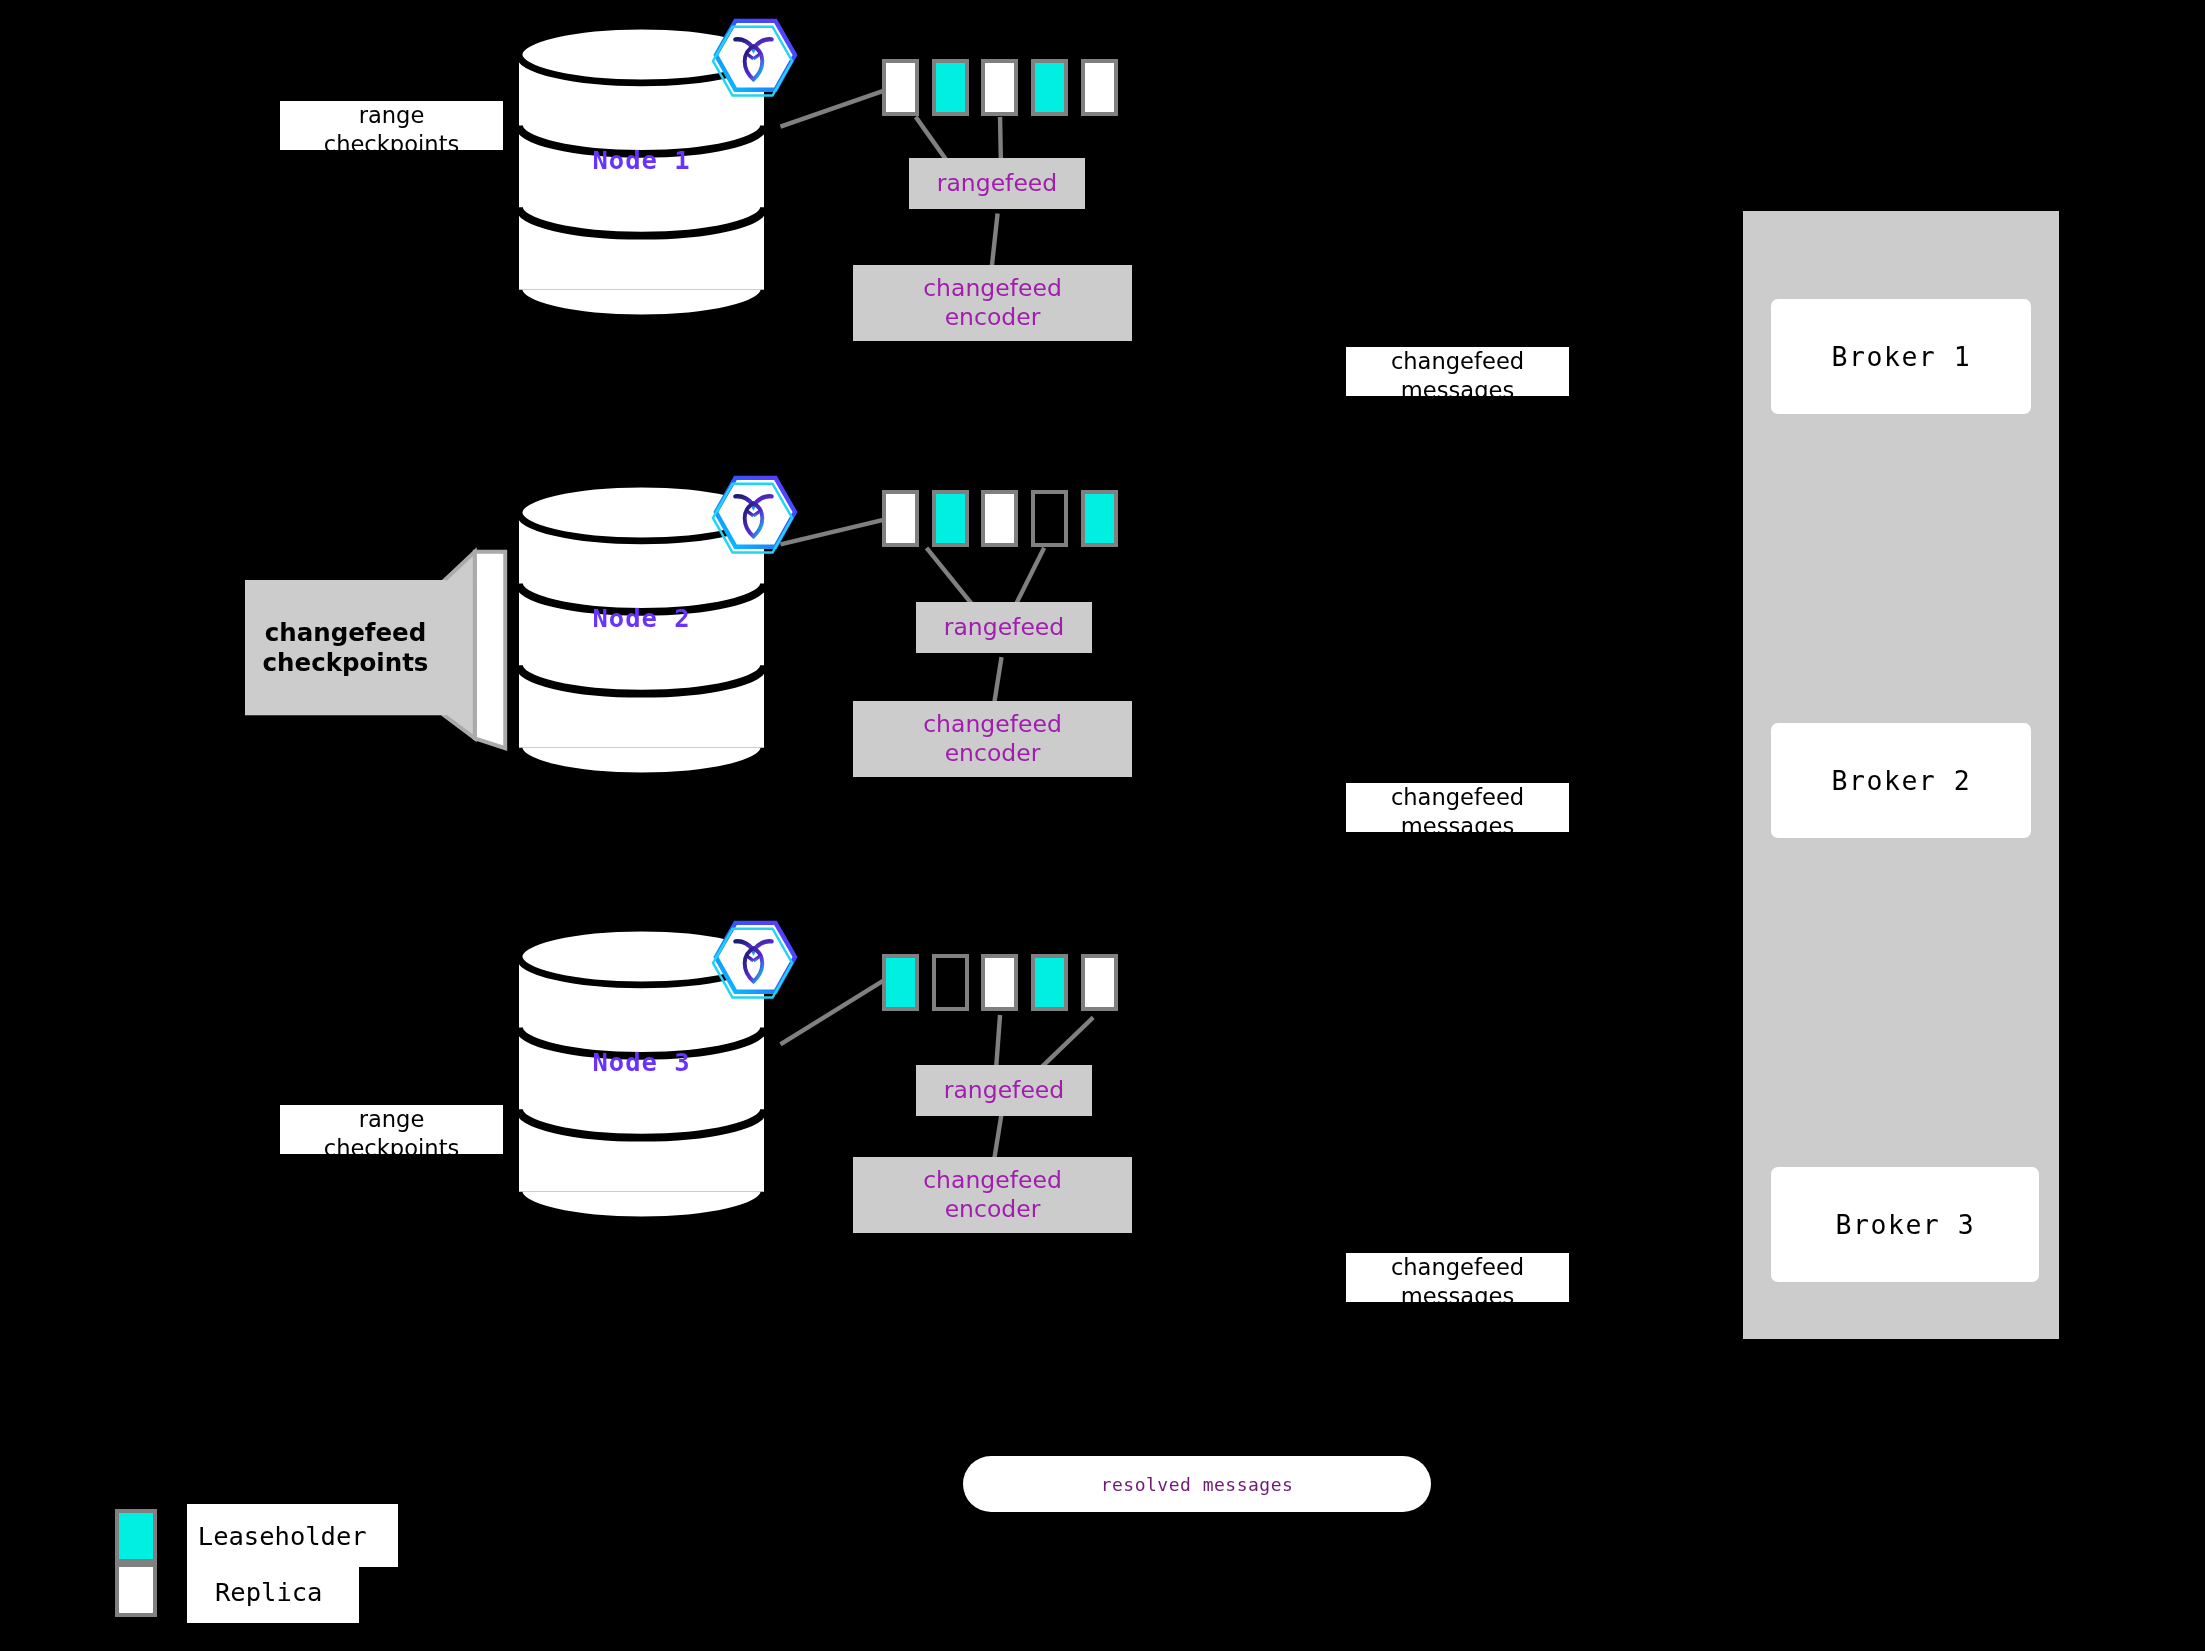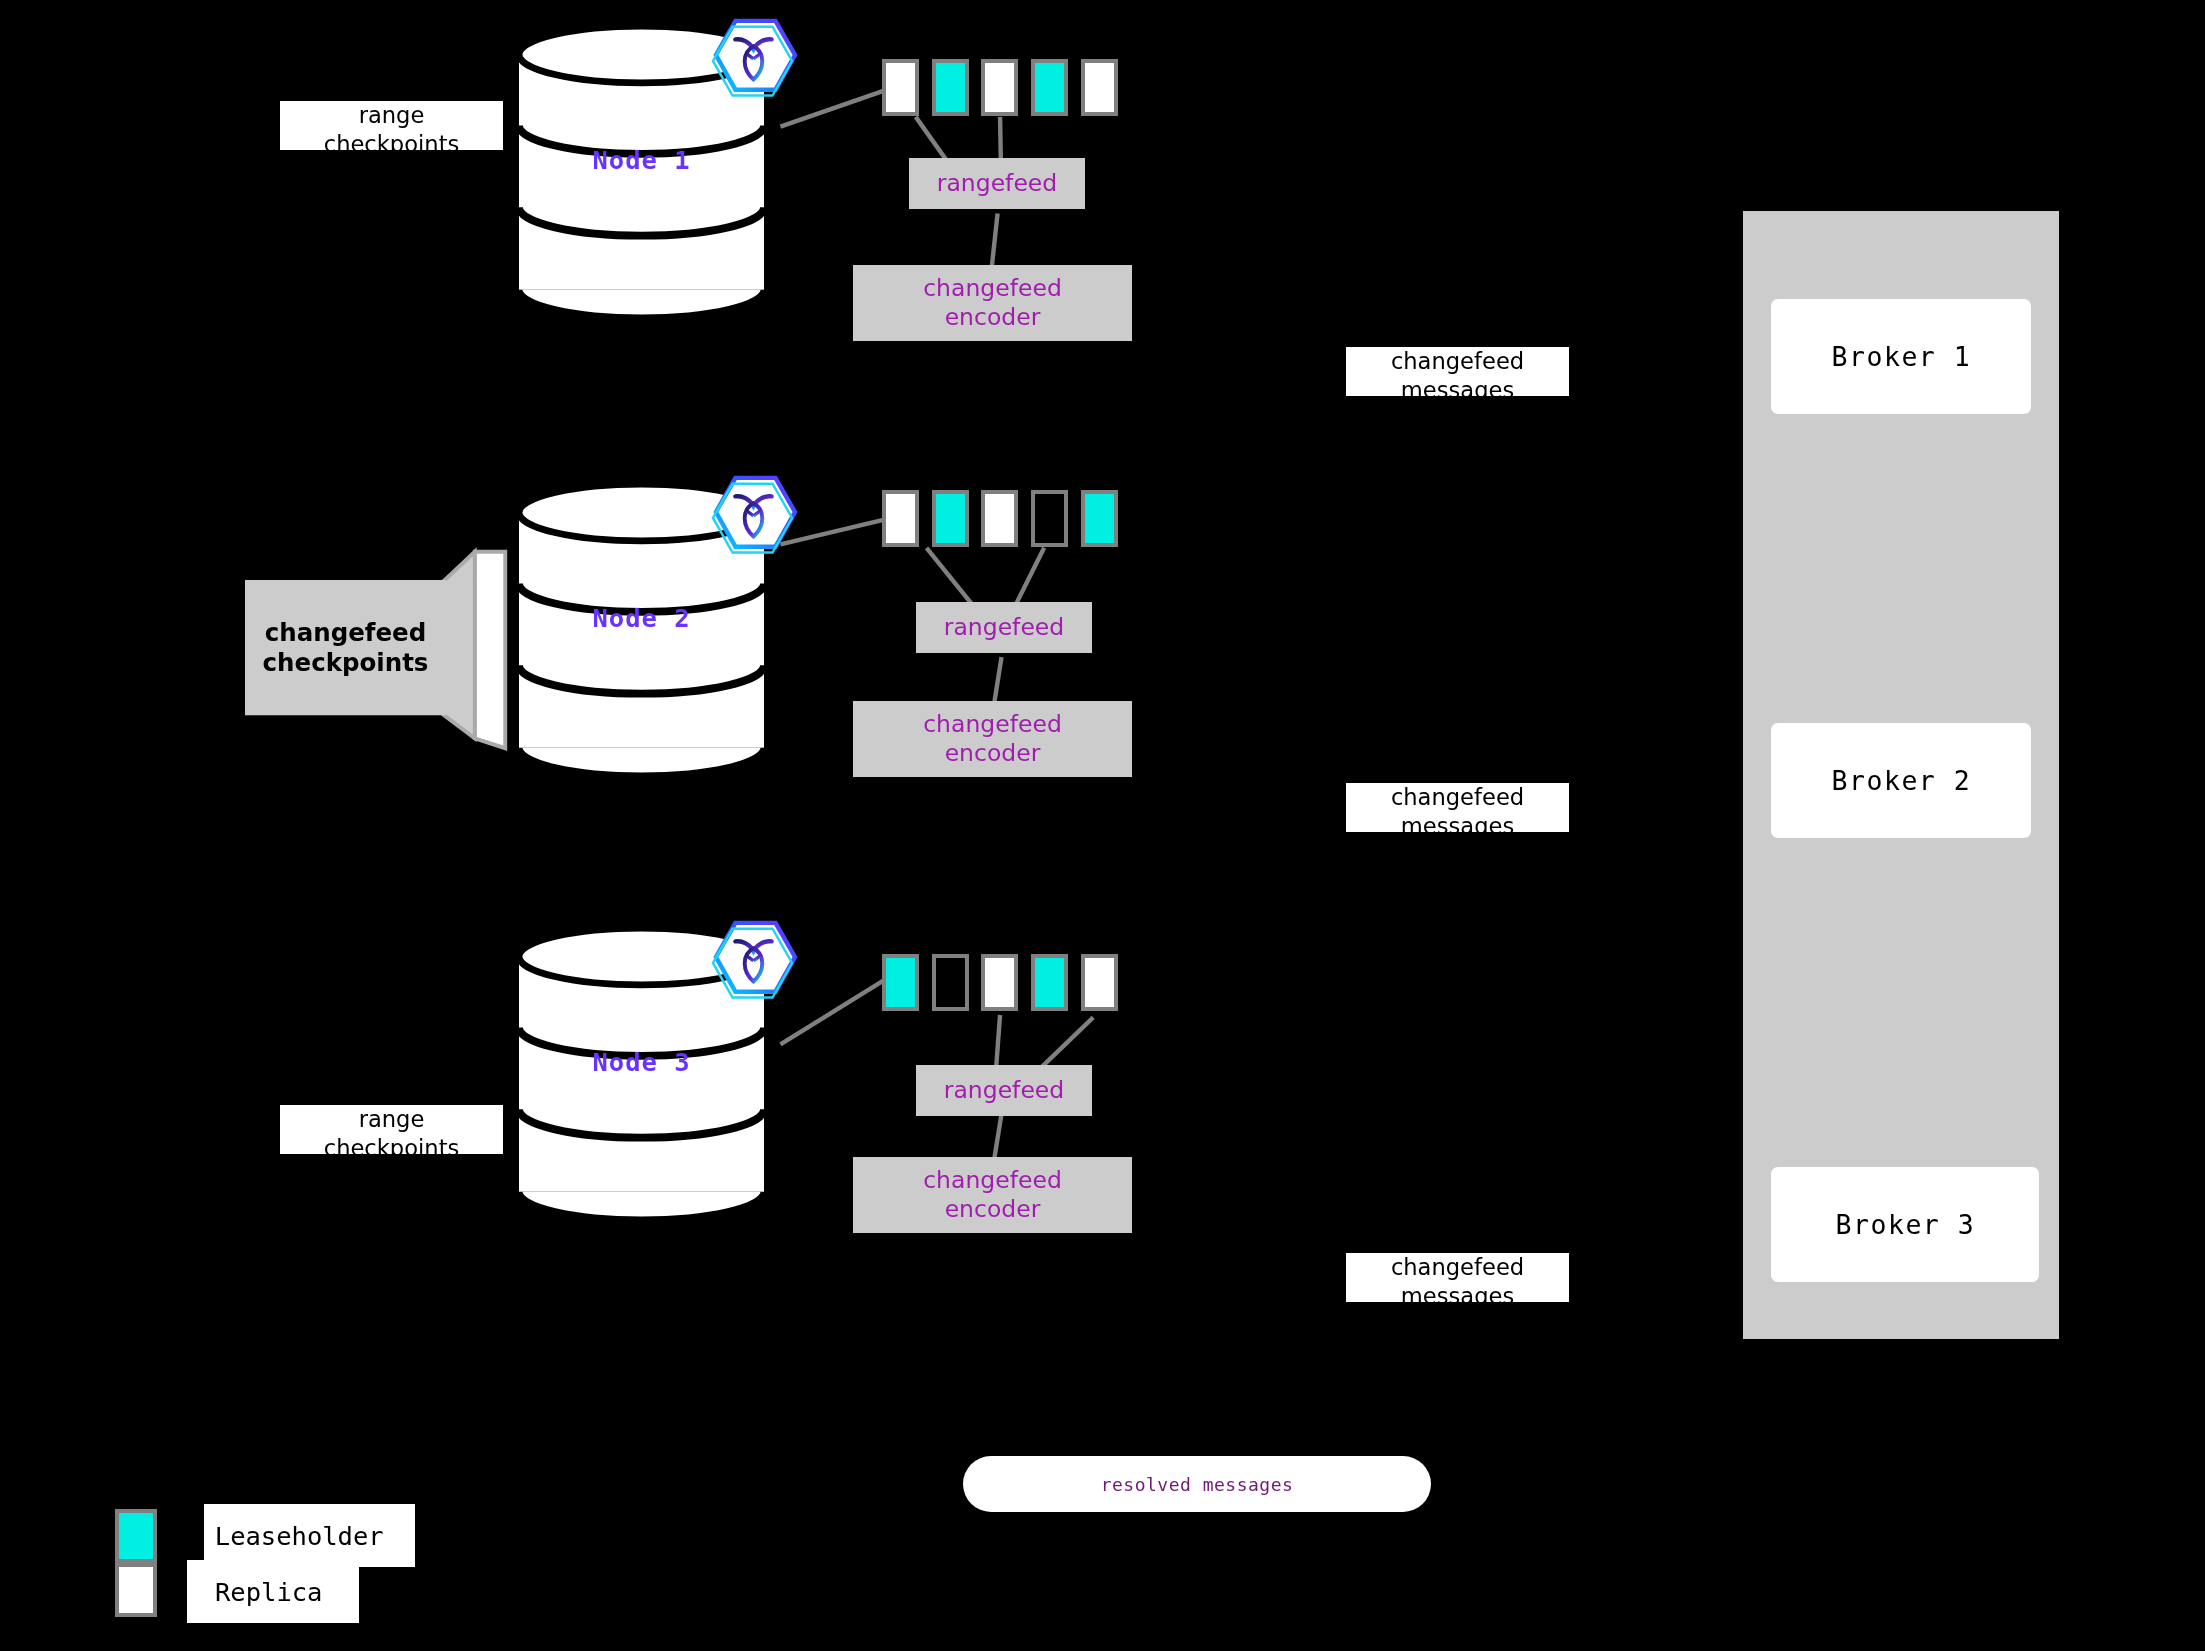--- a/index.html
+++ b/index.html
@@ -289,19 +289,19 @@
   <div class="abs kafka-body" style="left:1743px;top:211px;width:316px;height:1128px;">
     <div class="abs broker" style="left:28.4px;top:88px;width:260px;height:115px;">Broker 1</div>
     <div class="abs broker" style="left:28.4px;top:512px;width:260px;height:115px;">Broker 2</div>
     <div class="abs broker" style="left:28.4px;top:956px;width:268px;height:115px;">Broker 3</div>
   </div>
 
   <div class="abs pill" style="left:963px;top:1456px;width:468px;height:56px;">resolved messages</div>
 
   <div class="abs" style="left:115px;top:1509px;width:304px;height:113px;">
     <div class="abs legend-sw lease" style="left:0;top:0;"></div>
-    <div class="abs legend-text" style="left:72px;top:-4.9px;width:211px;height:63px;margin-left:17px;">Leaseholder</div>
+    <div class="abs legend-text" style="left:72px;top:-4.9px;width:211px;height:63px;">Leaseholder</div>
     <div class="abs legend-sw replica" style="left:0;top:54px;"></div>
     <div class="abs legend-text" style="left:72px;top:51px;width:172px;height:63px;padding-left:28px;">Replica</div>
   </div>
 
 </div>
 
 
 </body></html>

